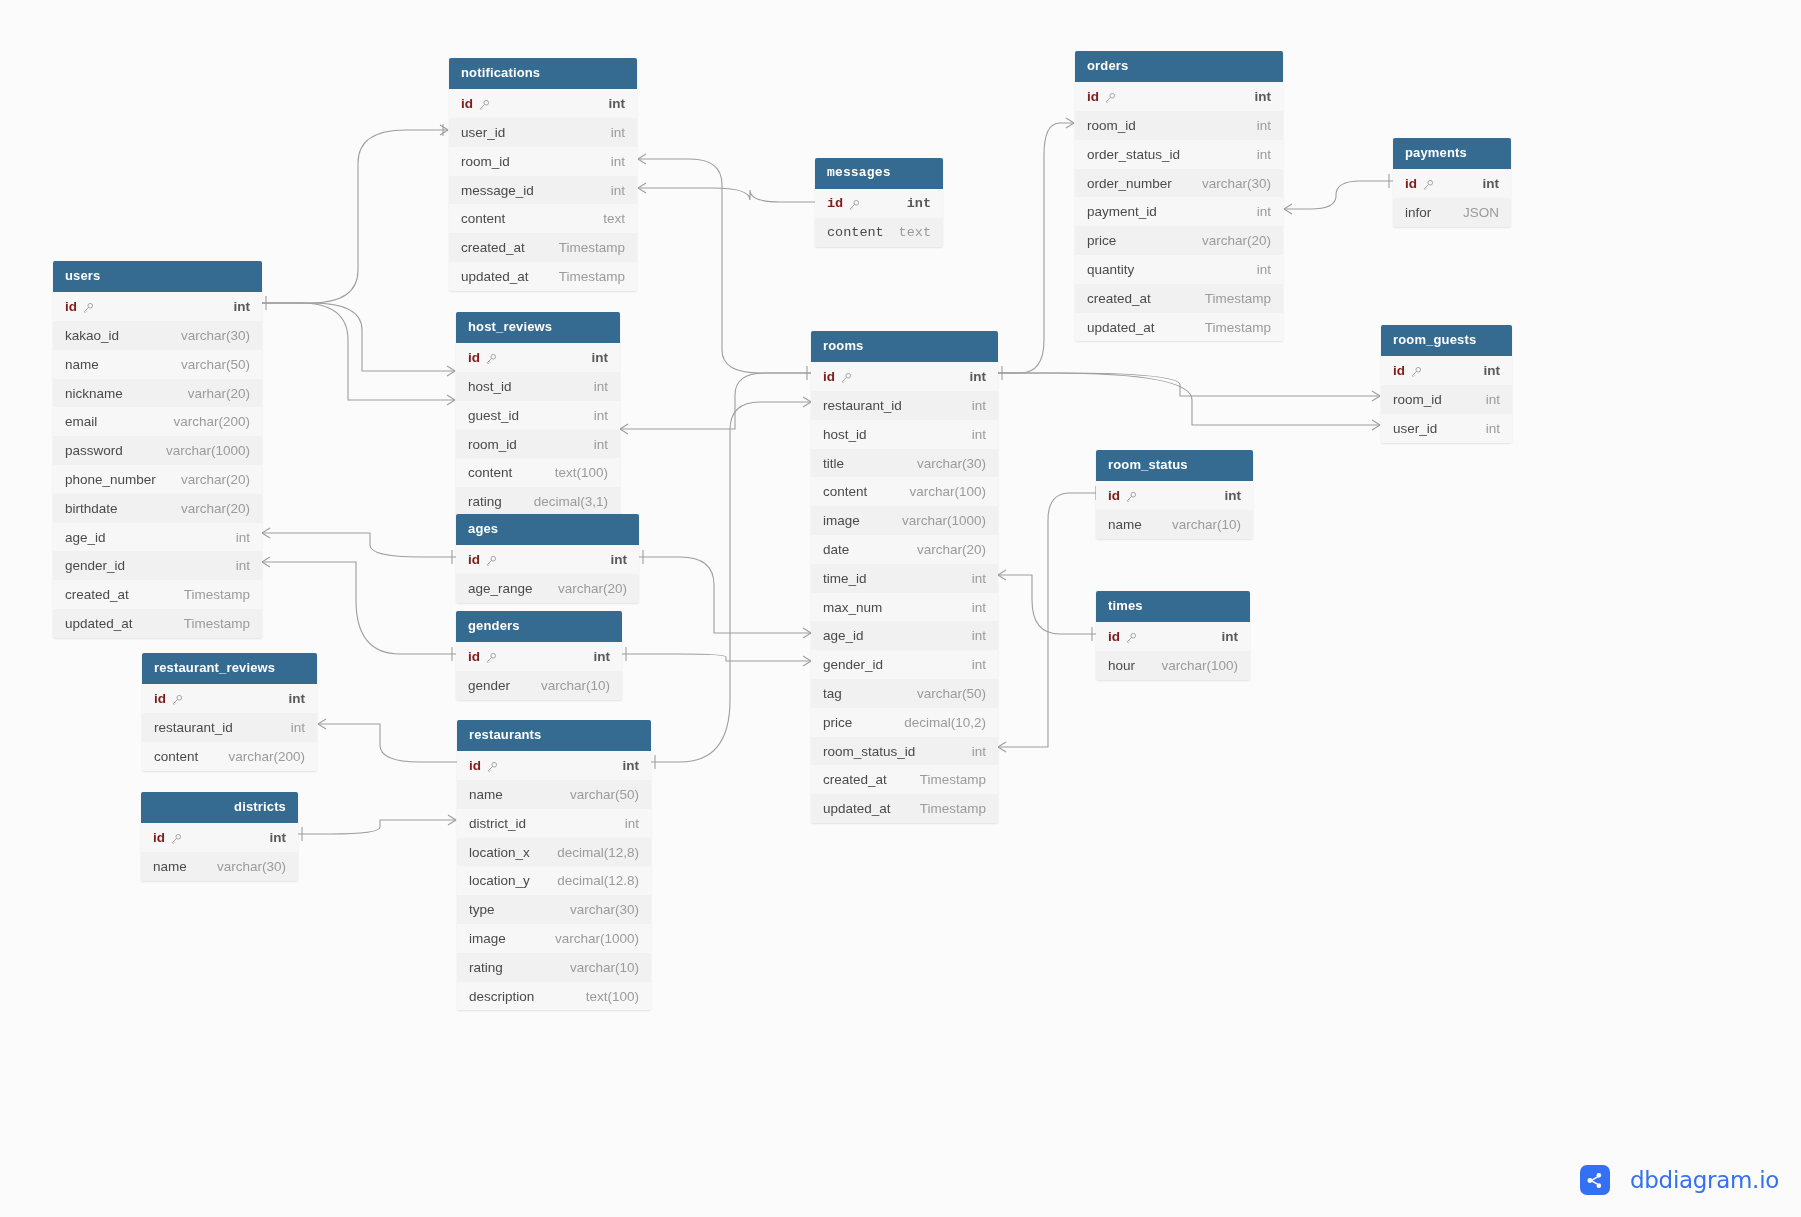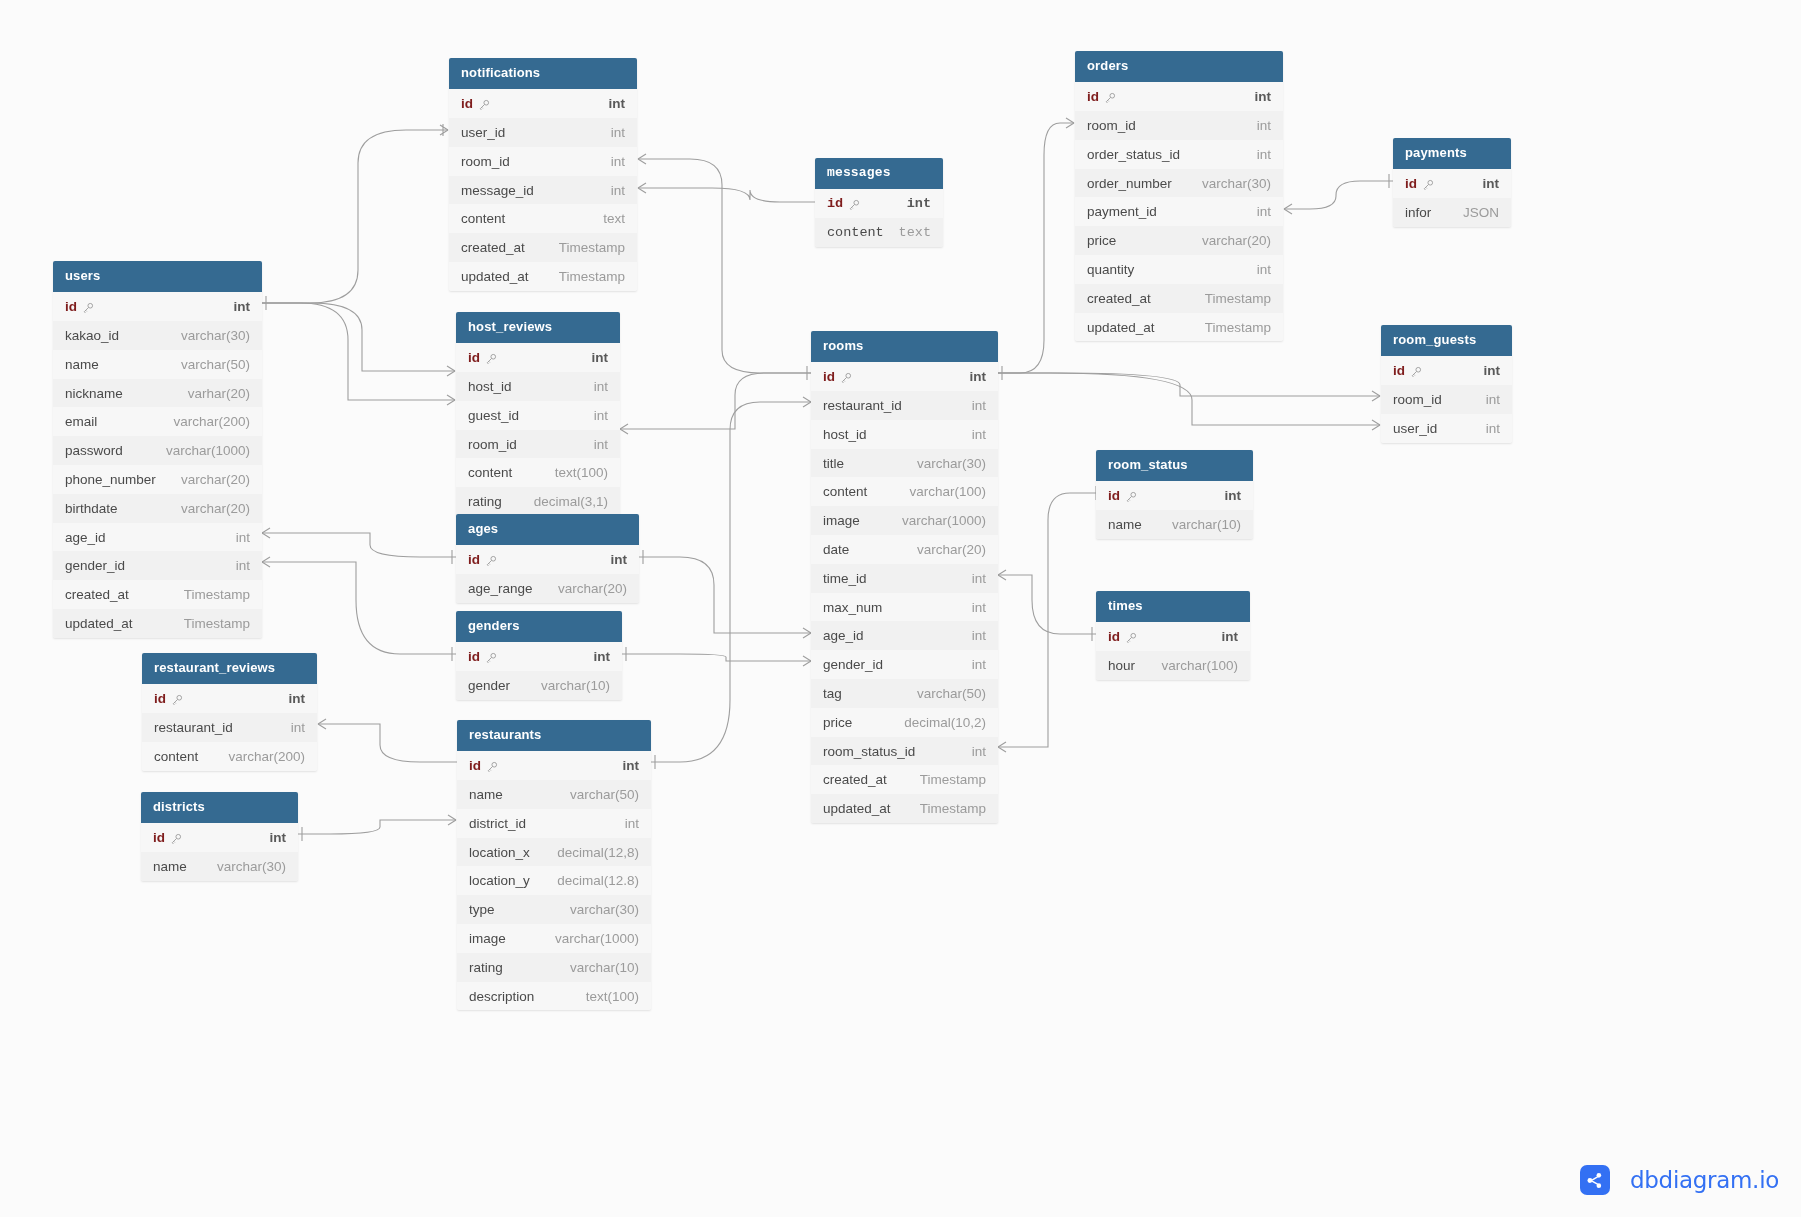--- a/index.html
+++ b/index.html
@@ -788,21 +788,21 @@
             <span class="f-type">varchar(10)</span>
           </div>
           <div class="field-row">
             <span class="f-name">
               <span>description</span>
             </span>
             <span class="f-type">text(100)</span>
           </div>
         </div>
       </div>
-      <div class="table" style="left: 141px; top: 792px; width: 157px;">
+      <div class="table" style="left: 141px; top: 792px; width: 157px; text-align: right;">
         <div class="table-header">districts</div>
         <div class="table-body">
           <div class="field-row pk">
             <span class="f-name">
               <span>id</span>
               <span class="key-icon">
                 <svg viewBox="0 0 16 16" width="12" height="12" fill="none" stroke="#6b6b6b" stroke-width="1.2">
                   <circle cx="11" cy="5" r="3.1"></circle>
                   <path d="M8.7 7.3 L3 13 M3 13 L4.6 14.6 M4.9 11.1 L6.4 12.6"></path>
                 </svg>

